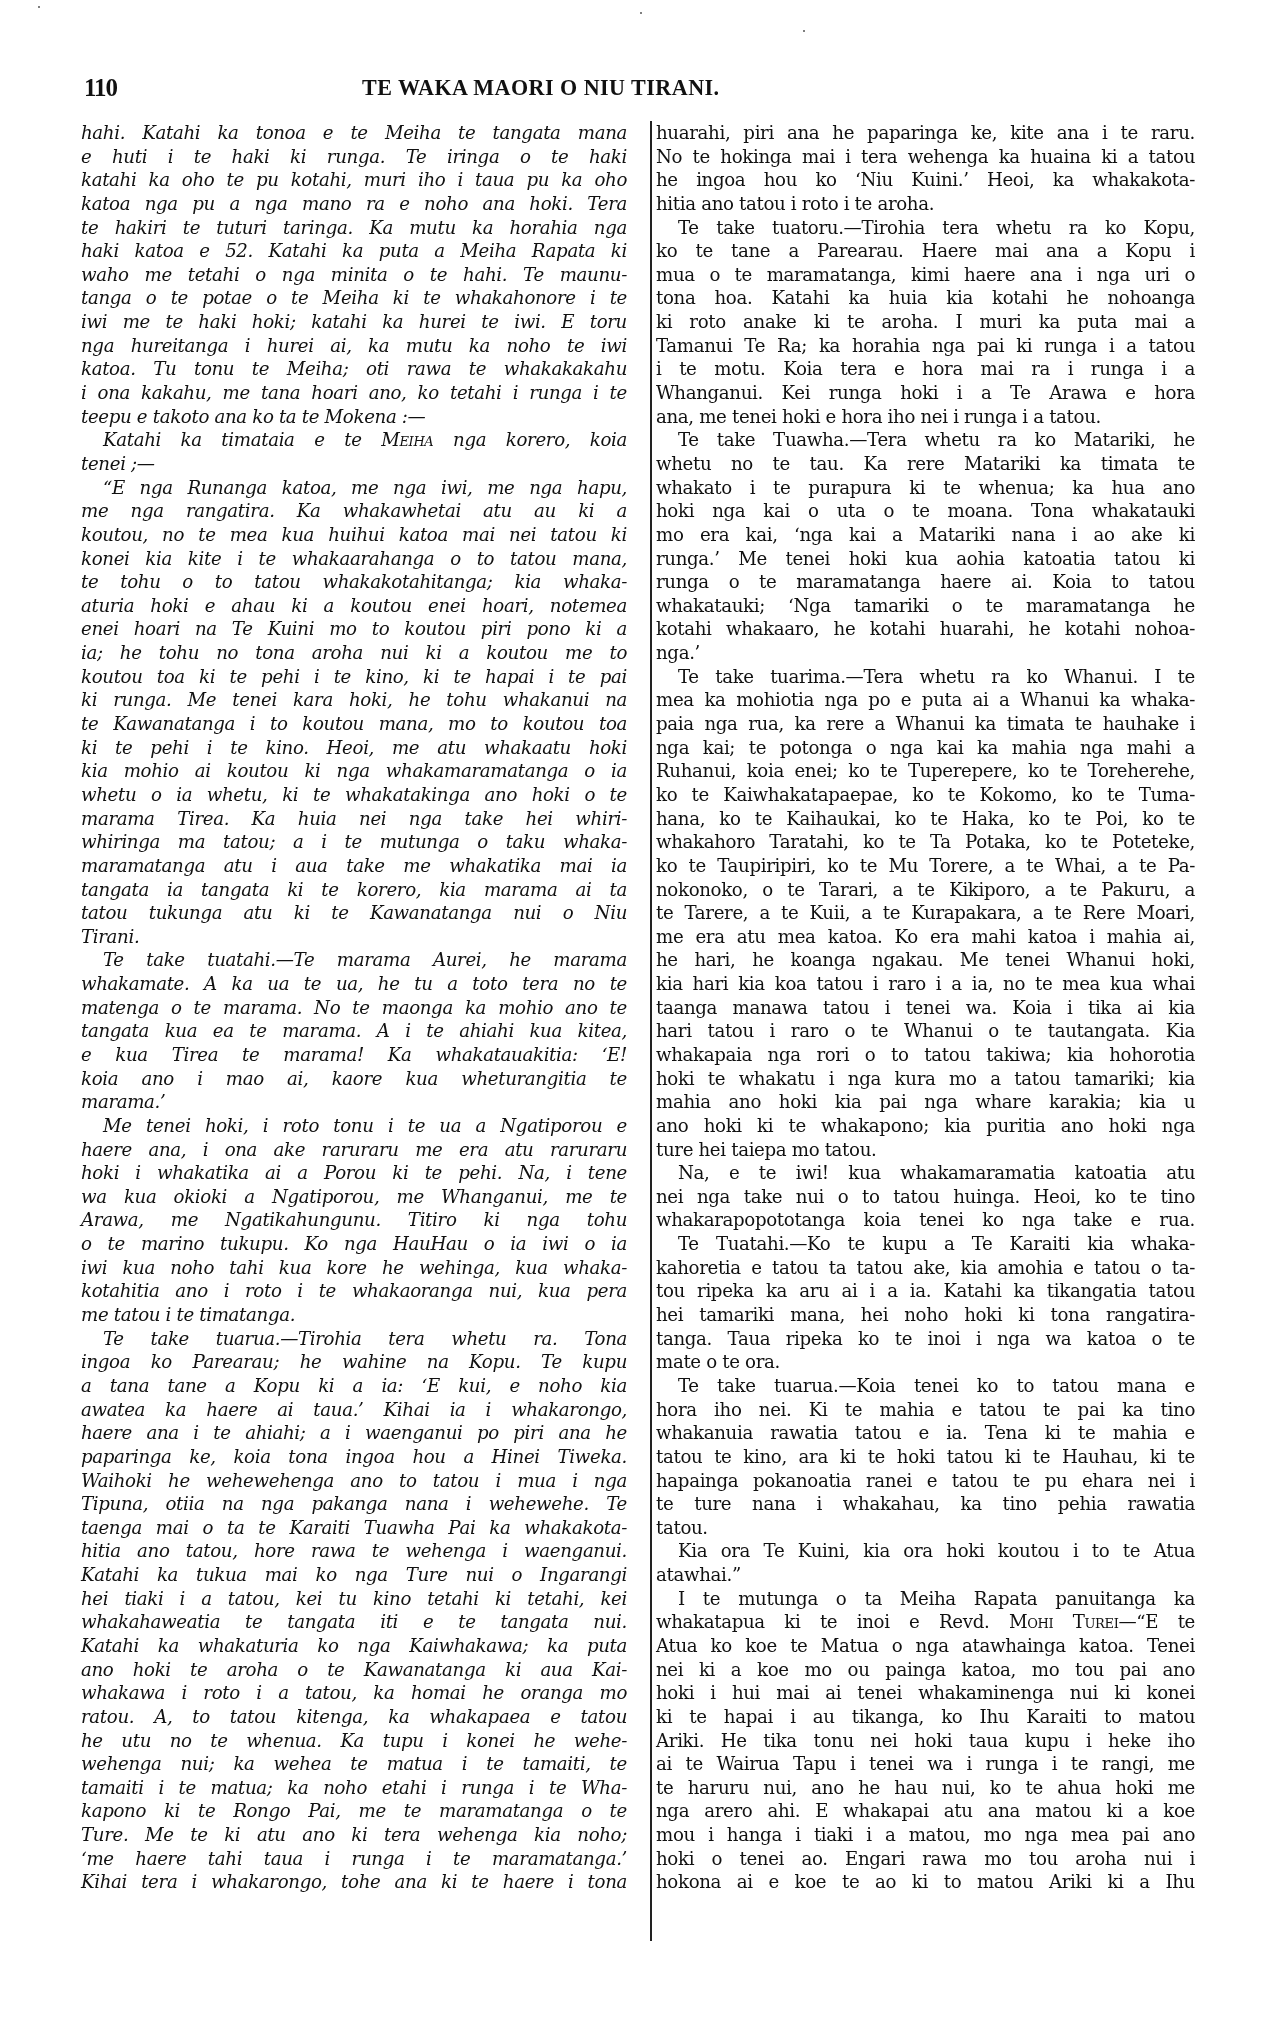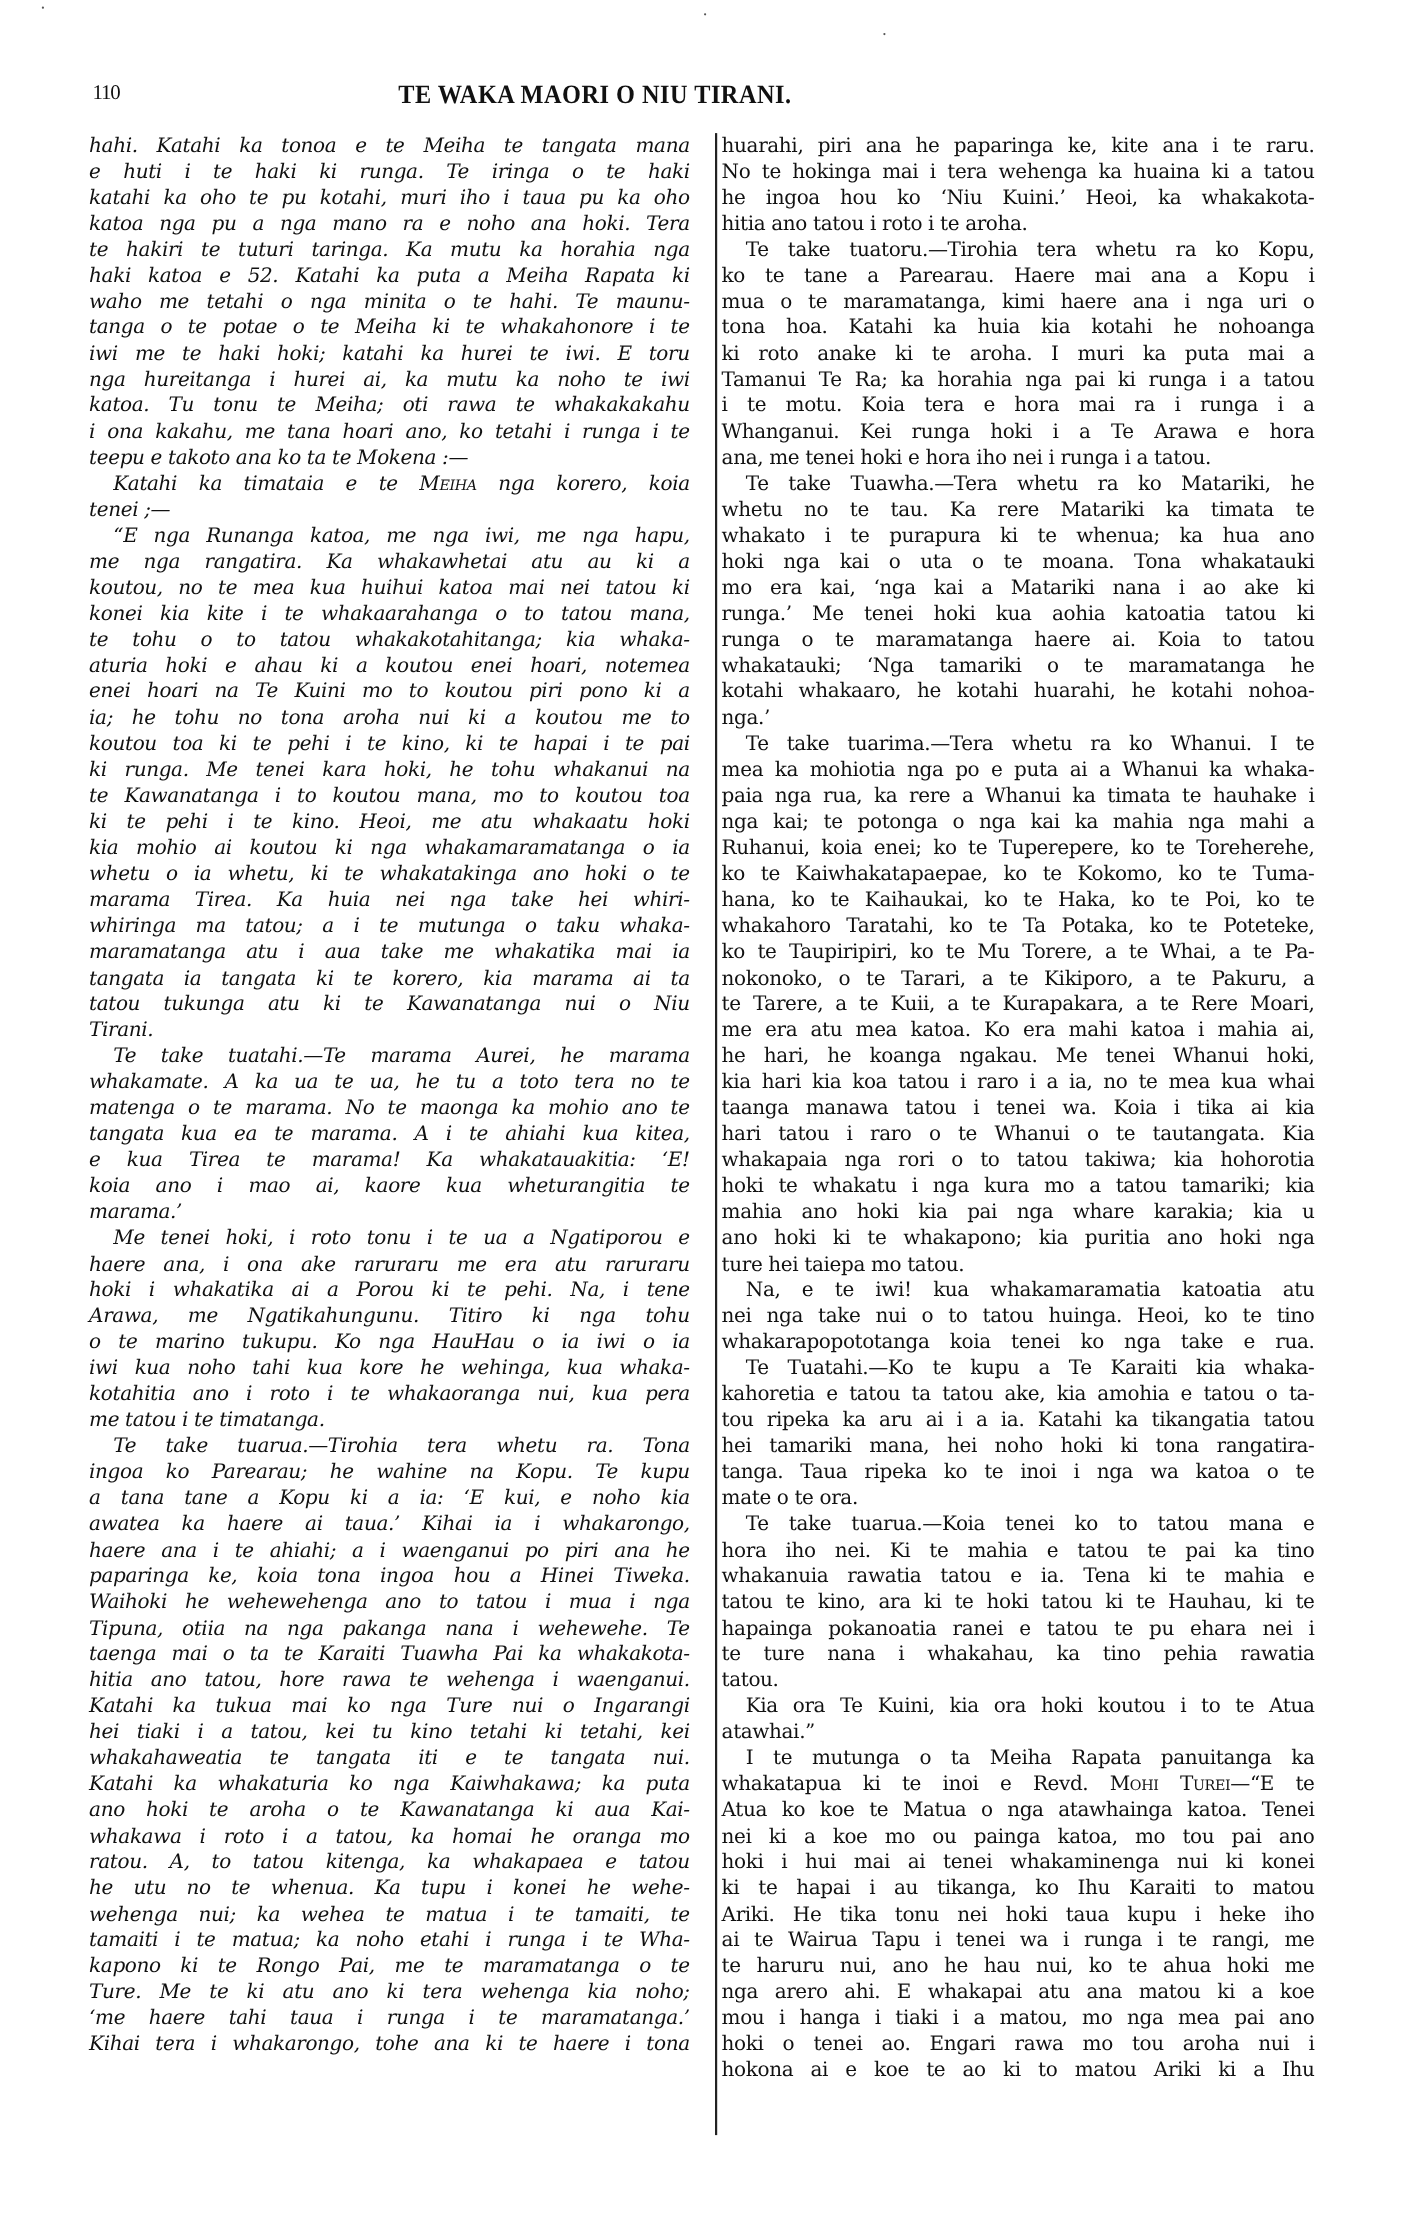--- a/index.html
+++ b/index.html
@@ -1,18 +1,18 @@
 <!DOCTYPE html>
 <html><head>
 <meta charset="utf-8">
 <style>
   html, body { margin: 0; padding: 0; background: #ffffff; }
   body { width: 1280px; height: 2028px; position: relative; overflow: hidden;
          font-family: "DejaVu Serif", "Liberation Serif", serif; color: #111; }
-  .page-number { position: absolute; left: 84px; top: 74px; font-size: 19px; font-weight: normal;
+  .page-number { position: absolute; left: 84px; top: 74px; font-size: 25px; font-weight: bold;
                  font-family: "Liberation Serif", serif; letter-spacing: -1px; }
   .running-title { position: absolute; left: 362px; top: 74px; font-size: 24px; font-weight: bold;
                    font-family: "Liberation Serif", serif; letter-spacing: 0.5px; transform: scaleX(0.92);
                    transform-origin: left top; }
   .col { position: absolute; top: 121px; font-size: 18.2px; line-height: 23.65px; }
   .col.left { left: 81px; width: 546px; font-style: italic; }
   .col.right { left: 656px; width: 539px; }
   .line { display: block; white-space: nowrap; text-align: justify; text-align-last: justify;
           height: 23.65px; overflow: visible; letter-spacing: -0.35px; }
   .line.last { text-align-last: left; }
@@ -66,20 +66,21 @@
     <span class="line indent">Te take tuatahi.—Te marama Aurei, he marama</span>
     <span class="line">whakamate.   A ka ua te ua, he tu a toto tera no te</span>
     <span class="line">matenga o te marama.   No te maonga ka mohio ano te</span>
     <span class="line">tangata kua ea te marama.   A i te ahiahi kua kitea,</span>
     <span class="line">e kua Tirea te marama!   Ka whakatauakitia: ‘E!</span>
     <span class="line">koia ano i mao ai, kaore kua wheturangitia te</span>
     <span class="line last">marama.’</span>
     <span class="line indent">Me tenei hoki, i roto tonu i te ua a Ngatiporou e</span>
     <span class="line">haere ana, i ona ake raruraru me era atu raruraru</span>
     <span class="line">hoki i whakatika ai a Porou ki te pehi.   Na, i tene</span>
+    <span class="line">wa kua okioki a Ngatiporou, me Whanganui, me te</span>
     <span class="line">Arawa, me Ngatikahungunu.   Titiro ki nga tohu</span>
     <span class="line">o te marino tukupu.   Ko nga HauHau o ia iwi o ia</span>
     <span class="line">iwi kua noho tahi kua kore he wehinga, kua whaka-</span>
     <span class="line">kotahitia ano i roto i te whakaoranga nui, kua pera</span>
     <span class="line last">me tatou i te timatanga.</span>
     <span class="line indent">Te take tuarua.—Tirohia tera whetu ra.   Tona</span>
     <span class="line">ingoa ko Parearau; he wahine na Kopu.   Te kupu</span>
     <span class="line">a tana tane a Kopu ki a ia: ‘E kui, e noho kia</span>
     <span class="line">awatea ka haere ai taua.’   Kihai ia i whakarongo,</span>
     <span class="line">haere ana i te ahiahi; a i waenganui po piri ana he</span>

